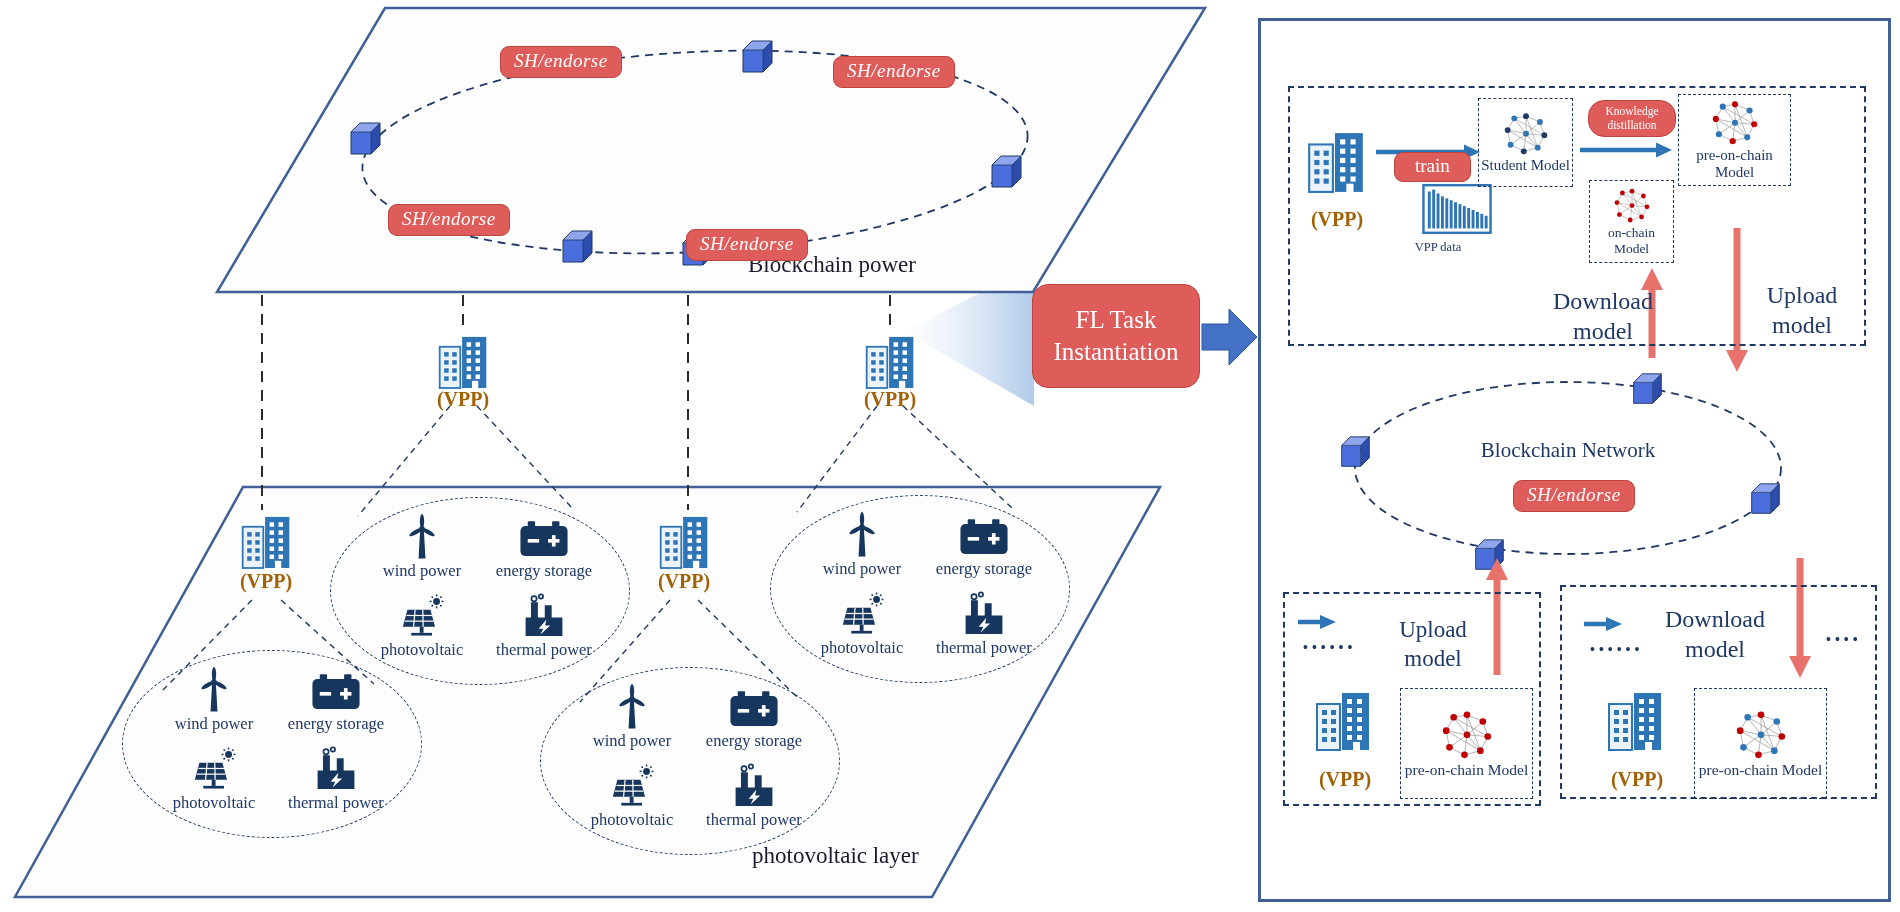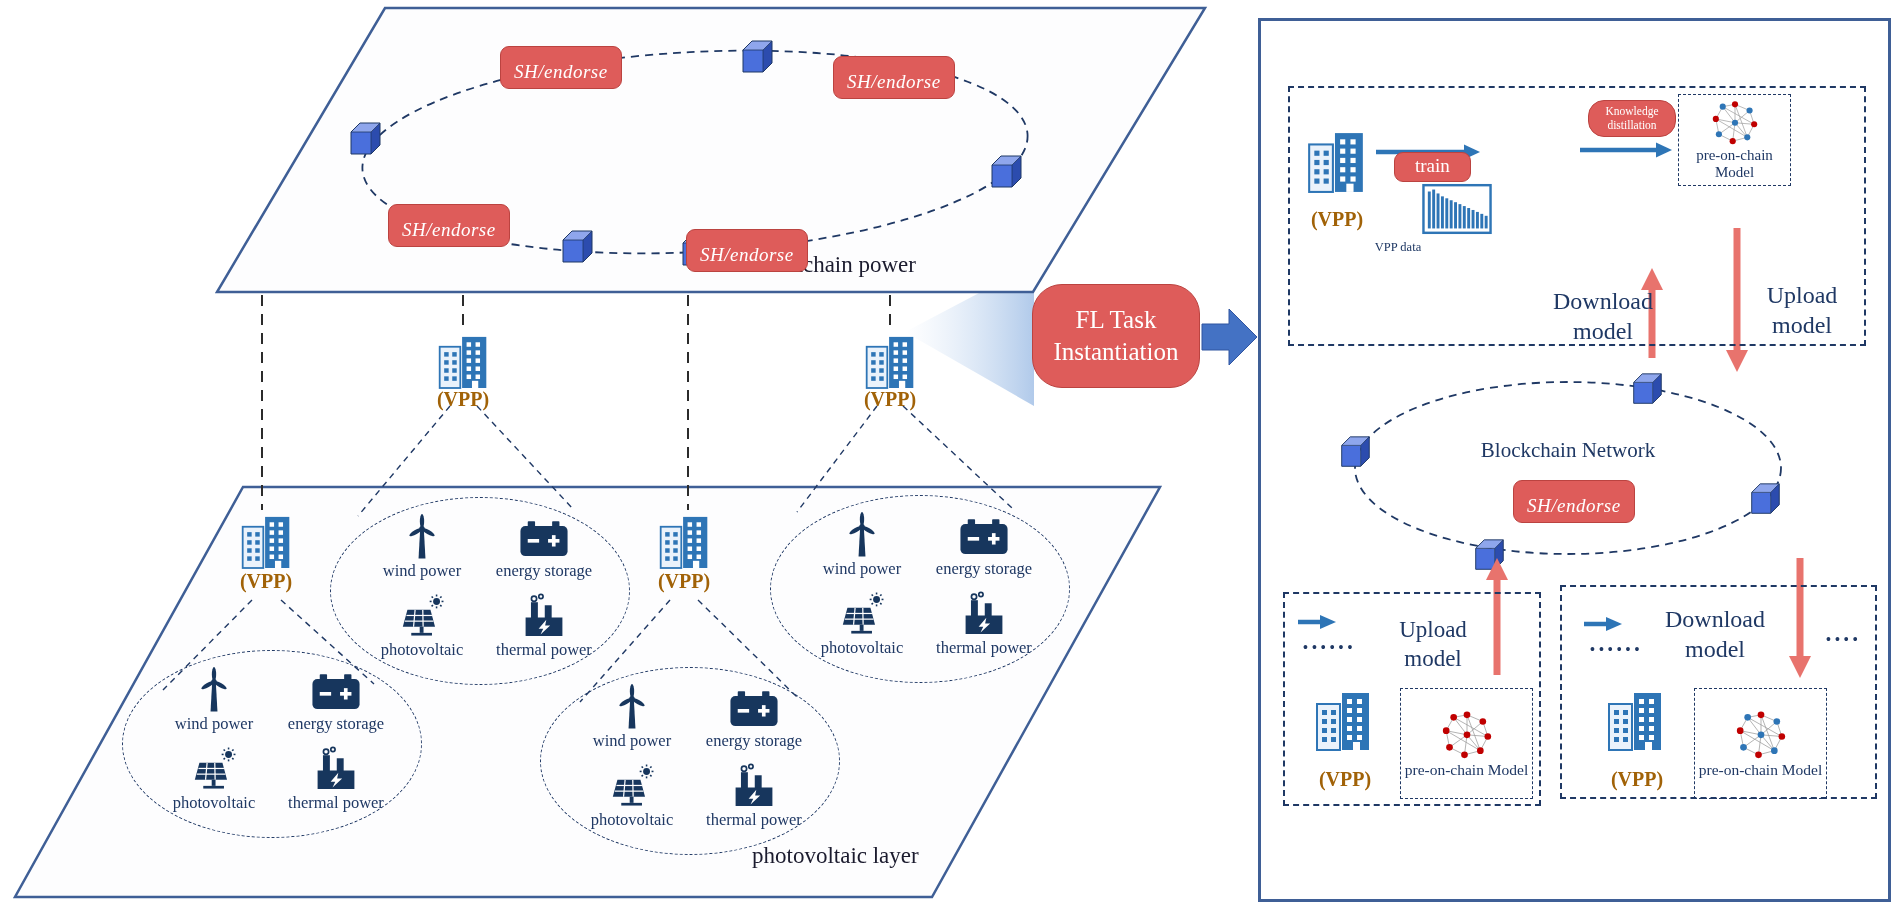--- a/index.html
+++ b/index.html
@@ -5,24 +5,24 @@
   * { margin:0; padding:0; box-sizing:border-box; }
   html,body { background:#ffffff; }
   body { font-family:"Liberation Serif", serif; }
   .stage { position:relative; width:1900px; height:912px; overflow:hidden; background:#fff; }
   .underlay { position:absolute; left:0; top:0; z-index:0; }
   .abs { position:absolute; z-index:2; }
   .txt { position:absolute; z-index:2; color:#1f3864; white-space:pre-wrap; }
   .center { text-align:center; }
   .pill { position:absolute; z-index:3; background:#de5c5a; border:1.5px solid #bb4340; border-radius:9px;
           color:#fff; display:flex; align-items:center; justify-content:center; text-align:center; }
-  .pill.sh { font-style:italic; font-size:19px; padding:14px 13px 5px; letter-spacing:.5px; }
+  .pill.sh { font-style:italic; font-size:19px; padding:3px 13px 5px; letter-spacing:.5px; }
   .pill.btn { font-size:19px; padding:2px 20px 4px;margin-top:48px; }
   .pill.kd { font-size:11.5px; line-height:1.25; padding:3px 6px; border-radius:16px; }
-  .pill.fl { border-radius:30px; font-size:25px; line-height:1.3; padding:6px 10px; }
+  .pill.fl { border-radius:16px; font-size:25px; line-height:1.3; padding:6px 10px; }
   .vpp { position:absolute; z-index:3; width:80px; text-align:center; color:#a16207; font-weight:700; font-size:20px; }
   .panel { border:3px solid #3f5f96; background:transparent; }
   .dashed-box { border:2px dashed #1f3864; background:transparent; }
   .cluster { position:absolute; z-index:2; width:300px; height:188px; border:1.6px dashed #1f3864; border-radius:50%;
              display:grid; grid-template-columns:1fr 1fr; padding:16px 24px 12px 30px; }
   .cl-item { display:flex; flex-direction:column; align-items:center; justify-content:flex-start; gap:1px; }
   .ic { width:46px; height:46px; }
   .ic-batt { width:52px; height:40px; margin-top:5px; margin-bottom:1px; }
   .cl-label { font-size:16.5px; color:#1f3864; white-space:nowrap; }
   .model-box { position:absolute; z-index:2; border:1.7px dashed #1f3864; display:flex; flex-direction:column;
@@ -414,32 +414,44 @@
   <svg class="abs" style="left:1306px;top:130px;width:60px;height:64px">
       <use href="#sym-building"></use>
     </svg>
   <div class="vpp" style="left:1297px;top:208px">(VPP)</div>
 
   <div class="pill btn" style="left:1394px;top:104px">train</div>
 
   <svg class="abs" style="left:1422px;top:180px;width:70px;height:58px">
       <use href="#sym-barchart"></use>
     </svg>
-  <div class="txt center" style="left:1360px;top:240px;width:76px;font-size:12.5px">VPP data</div>
-
+  <div class="txt center" style="left:1400px;top:240px;width:76px;font-size:12.5px">VPP data</div>
+
+  <div class="model-box" style="left:1478px;top:98px;width:95px;height:89px">
+    <svg style="width:44px;height:44px;--na:#1f3864;--nb:#2e75b6">
+        <use href="#sym-nn"></use>
+      </svg>
+    <div class="model-label">Student Model</div>
+  </div>
 
   <div class="pill kd" style="left:1588px;top:100px;width:88px">Knowledge distillation</div>
 
   <div class="model-box" style="left:1678px;top:94px;width:113px;height:92px">
     <svg style="width:46px;height:46px;--na:#c00000;--nb:#2e75b6">
         <use href="#sym-nn"></use>
       </svg>
     <div class="model-label">pre-on-chain Model</div>
   </div>
 
+  <div class="model-box" style="left:1589px;top:180px;width:85px;height:83px">
+    <svg style="width:36px;height:36px;--na:#c00000;--nb:#c00000">
+        <use href="#sym-nn"></use>
+      </svg>
+    <div class="model-label" style="font-size:13.5px">on-chain Model</div>
+  </div>
 
   <div class="txt center" style="left:1538px;top:286px;width:130px;font-size:24px;line-height:1.25">Download model</div>
   <div class="txt center" style="left:1742px;top:280px;width:120px;font-size:24px;line-height:1.25">Upload model</div>
 
   <div class="txt center" style="left:1468px;top:438px;width:200px;font-size:21px">Blockchain Network</div>
   <div class="pill sh" style="left:1513px;top:480px">SH/endorse</div>
 
   <div class="abs dashed-box" style="left:1283px;top:592px;width:258px;height:214px"></div>
   <div class="dots" style="left:1303px;top:640px">••••••</div>
   <div class="txt center" style="left:1377px;top:616px;width:112px;font-size:23px;line-height:1.25">Upload model</div>

